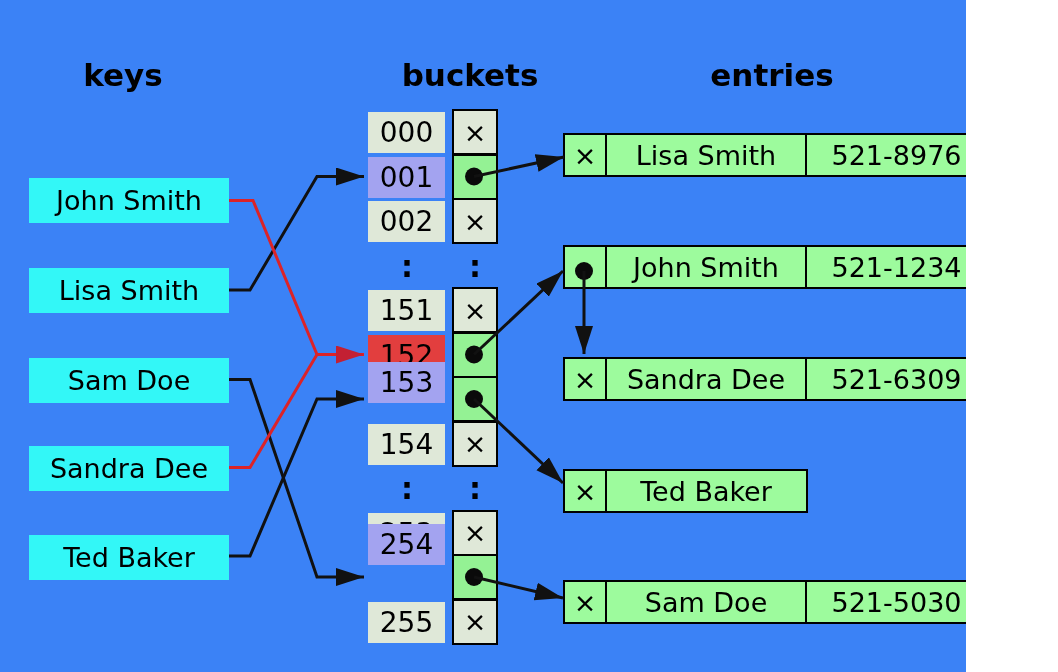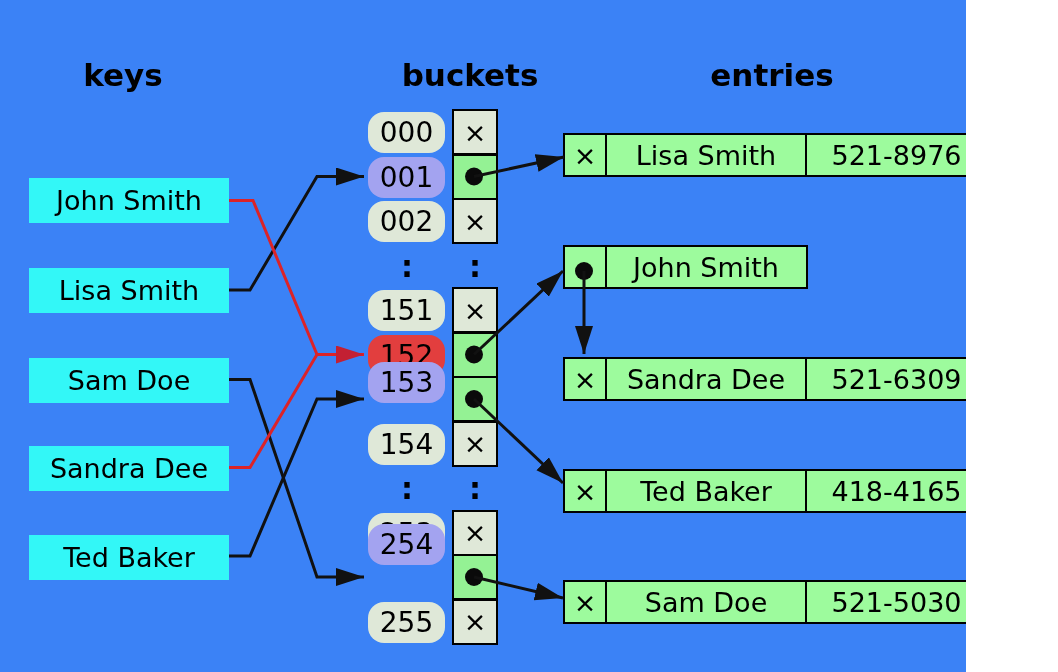--- a/index.html
+++ b/index.html
@@ -8,21 +8,21 @@
     font-family:"DejaVu Sans","Liberation Sans",sans-serif;
     overflow:hidden;color:#000;
     --cyan:#33f7f7; --sage:#dfe8d8; --purple:#a3a3f0; --redcell:#e23e3e;
     --greencell:#94f294; --entry:#9dfb9d; --lblack:#111111; --lred:#dc2328; --hred:#c32033;
   }
   .hdr{position:absolute;top:58px;transform:translateX(-50%);
     font-weight:bold;font-size:31px;line-height:34px;white-space:nowrap;}
   .key-box{position:absolute;left:29px;width:200px;height:45px;background:var(--cyan);
     display:flex;align-items:center;justify-content:center;font-size:27px;white-space:nowrap;}
   .idx{position:absolute;left:368px;width:77px;height:41px;background:var(--sage);
-    display:flex;align-items:center;justify-content:center;font-size:28px;border-radius:16px;}
+    display:flex;align-items:center;justify-content:center;font-size:28px;}
   .idx.purple{background:var(--purple);}
   .idx.red{background:var(--redcell);}
   .ptr{position:absolute;left:452px;width:46px;height:46px;box-sizing:border-box;
     border:2.5px solid #000;background:var(--sage);
     display:flex;align-items:center;justify-content:center;font-size:27px;}
   .ptr.green{background:var(--greencell);}
   .colon{position:absolute;transform:translate(-50%,-50%);font-weight:bold;font-size:30px;}
   .entry{position:absolute;left:563px;height:44px;display:flex;}
   .cell{box-sizing:border-box;height:44px;border:2.5px solid #000;background:var(--entry);
     display:flex;align-items:center;justify-content:center;font-size:27px;white-space:nowrap;}
@@ -94,34 +94,34 @@
       <div class="entry" style="top: 133px;">
         <div class="cell slot">
           <span>×</span>
         </div>
         <div class="cell name">Lisa Smith</div>
         <div class="cell phone">521-8976</div>
       </div>
       <div class="entry" style="top: 245px;">
         <div class="cell slot"></div>
         <div class="cell name">John Smith</div>
+        <div class="cell phone">521-1234</div>
       </div>
       <div class="entry" style="top: 357px;">
         <div class="cell slot">
           <span>×</span>
         </div>
         <div class="cell name">Sandra Dee</div>
         <div class="cell phone">521-6309</div>
       </div>
       <div class="entry" style="top: 469px;">
         <div class="cell slot">
           <span>×</span>
         </div>
         <div class="cell name">Ted Baker</div>
-        <div class="cell phone">418-4165</div>
       </div>
       <div class="entry" style="top: 580px;">
         <div class="cell slot">
           <span>×</span>
         </div>
         <div class="cell name">Sam Doe</div>
         <div class="cell phone">521-5030</div>
       </div>
     </div>
 

